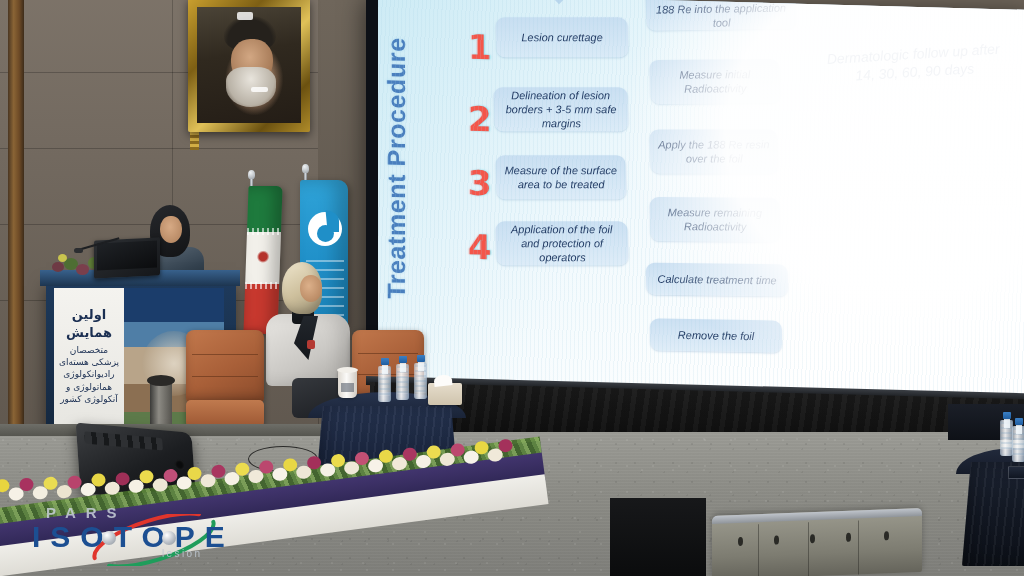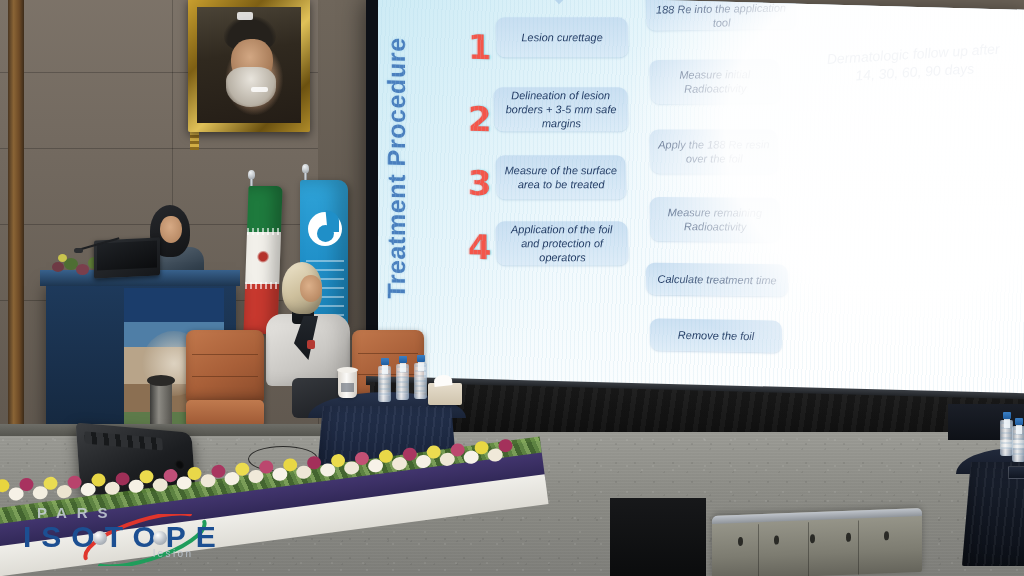--- a/index.html
+++ b/index.html
@@ -522,21 +522,21 @@
   }
   .fl { position: absolute; border-radius: 50%; }
   .greens {
     position: absolute; left: 0; top: 34px; width: 100%; height: 16px;
     background: repeating-linear-gradient(74deg,#5f8a3c 0 4px, #7fa854 4px 8px, #436a28 8px 13px);
     opacity: .9;
   }
 
   
   .watermark {
-    position: absolute; left: 15px; top: 500px; width: 232px; height: 70px;
+    position: absolute; left: 24px; top: 500px; width: 232px; height: 70px;
     pointer-events: none;
   }
   .wm-pars {
     position: absolute; left: 22px; top: 4px;
     font-size: 15px; font-weight: bold; letter-spacing: 10px;
     color: rgba(200,208,216,.85);
     font-family: "Liberation Sans", sans-serif;
   }
   .wm-iso {
     position: absolute; left: 8px; top: 20px;
@@ -664,20 +664,28 @@
   </div>
 
   <div class="speaker">
     <div class="sp-body"></div>
     <div class="sp-hijab"></div>
     <div class="sp-face"></div>
   </div>
 
   <div class="podium"></div>
   <div class="podium-top"></div>
+  <div class="podium-banner">
+    <div class="banner-line head">اولین همایش</div>
+    <div class="banner-line">متخصصان</div>
+    <div class="banner-line">پزشکی هسته‌ای</div>
+    <div class="banner-line">رادیوانکولوژی</div>
+    <div class="banner-line">هماتولوژی و</div>
+    <div class="banner-line">آنکولوژی کشور</div>
+  </div>
   <div class="podium-art"></div>
   <div class="podium-cylinder"></div>
 
   <div class="podium-flowers">
     <div class="pf" style="left:4px;top:10px;width:12px;height:10px;background:#6e3a44;"></div>
     <div class="pf" style="left:16px;top:6px;width:14px;height:12px;background:#4e6e33;"></div>
     <div class="pf" style="left:28px;top:12px;width:13px;height:11px;background:#7a3f4c;"></div>
     <div class="pf" style="left:40px;top:5px;width:12px;height:12px;background:#5f7d38;"></div>
     <div class="pf" style="left:52px;top:11px;width:14px;height:11px;background:#6a3947;"></div>
     <div class="pf" style="left:64px;top:7px;width:12px;height:12px;background:#55743a;"></div>

